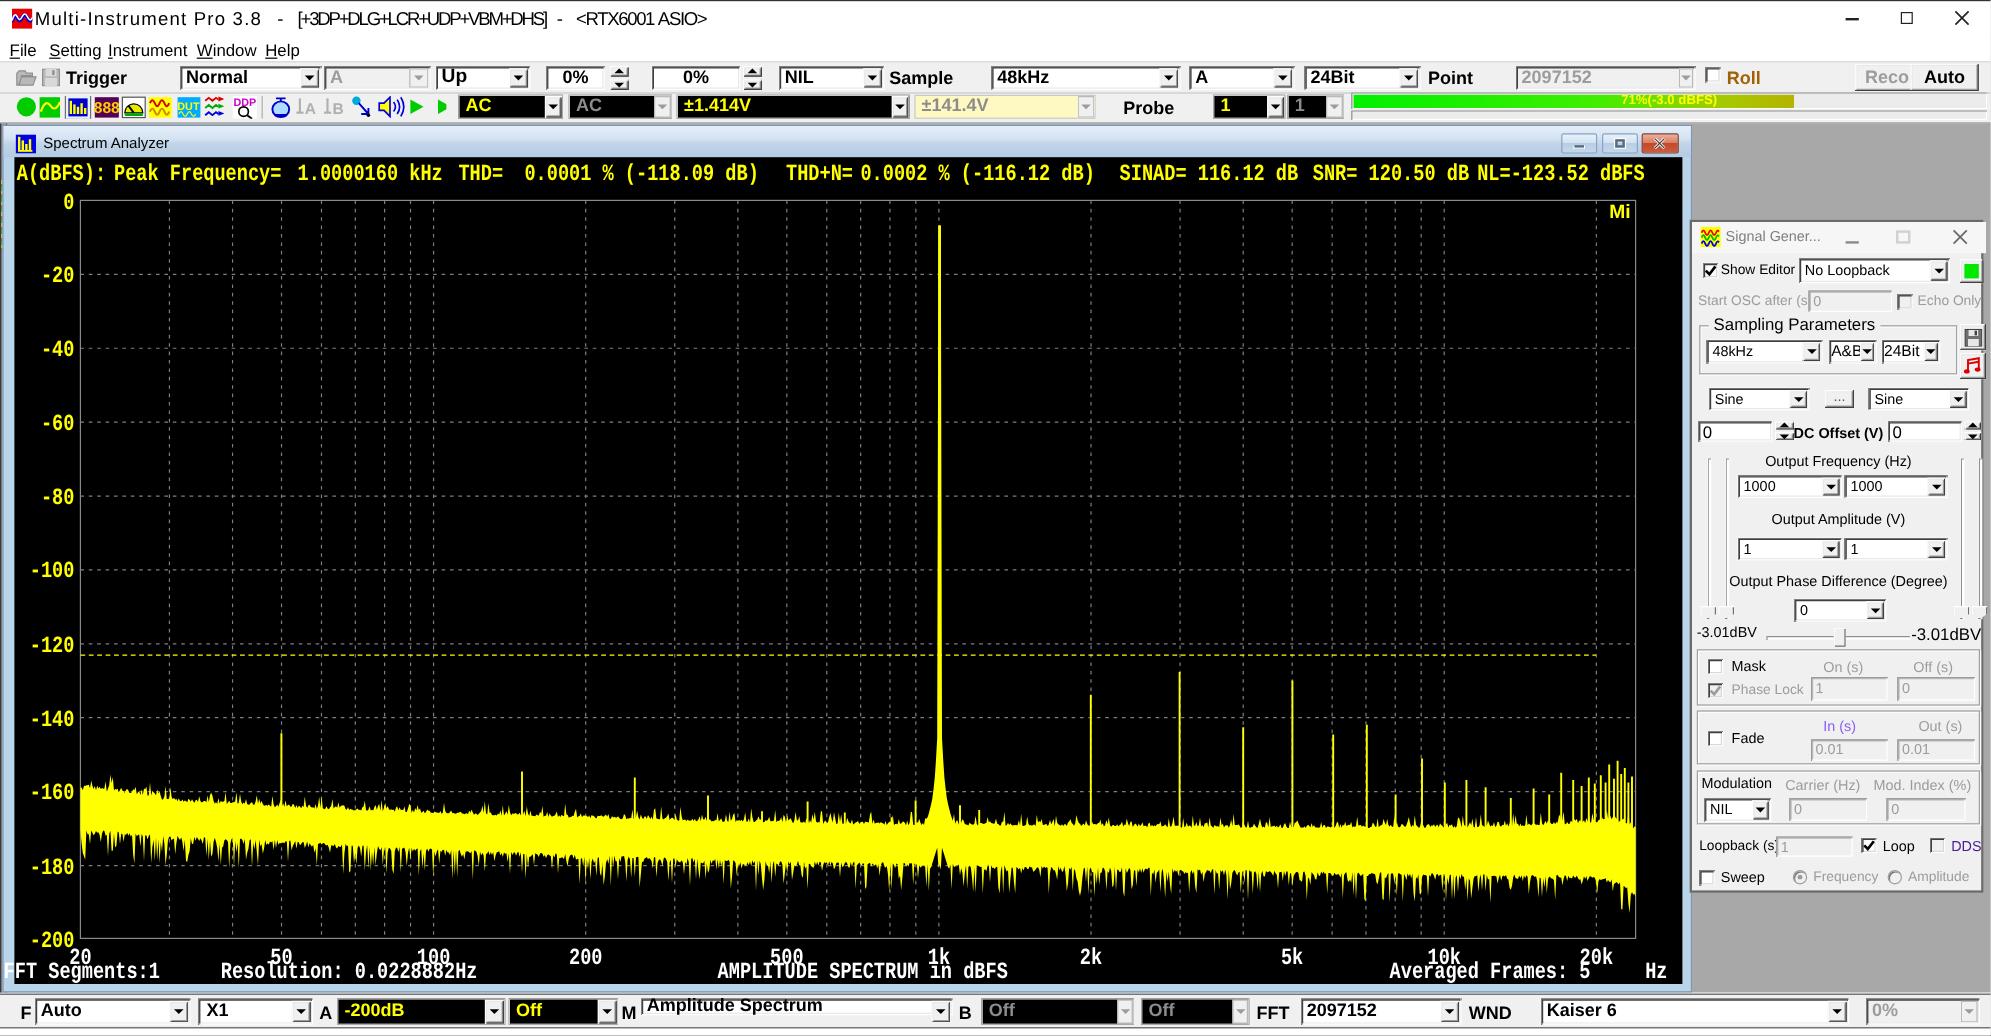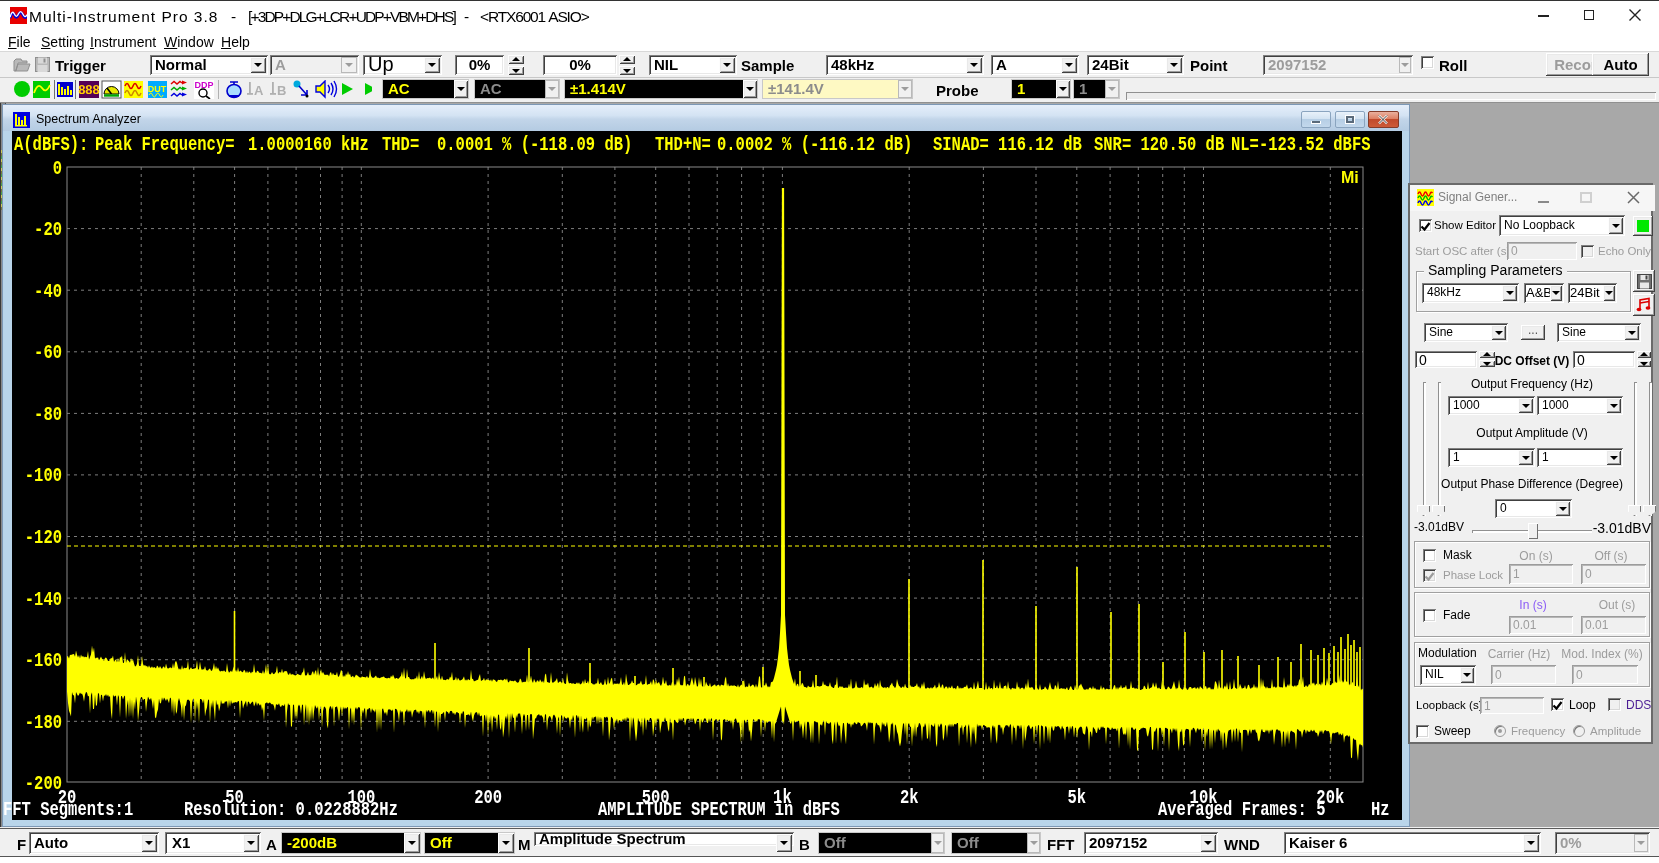--- a/index.html
+++ b/index.html
@@ -52,21 +52,21 @@
         <i style="border-top-color:#000"></i>
       </div>
     </div>
 <div class="sunken" style="left:270px;top:55px;width:89px;height:20px;background:#f0f0f0">
       <span style="position:absolute;left:5px;top:50%;transform:translateY(-54%);font-weight:700;font-size:15px;color:#9c9c9c;white-space:nowrap">A</span>
       <div class="abtn flat" style="right:2px;top:2px;width:16px;height:16px">
         <i style="border-top-color:#9c9c9c"></i>
       </div>
     </div>
 <div class="sunken" style="left:363px;top:55px;width:79px;height:20px;background:#fff">
-      <span style="position:absolute;left:5px;top:50%;transform:translateY(-54%);font-weight:400;font-size:20px;color:#000;white-space:nowrap">Up</span>
+      <span style="position:absolute;left:5px;top:50%;transform:translateY(-54%);font-weight:700;font-size:16px;color:#000;white-space:nowrap">Up</span>
       <div class="abtn " style="right:2px;top:2px;width:16px;height:16px">
         <i style="border-top-color:#000"></i>
       </div>
     </div>
 <div class="sunken" style="left:455px;top:55px;width:49px;height:20px;background:#fff">
       <span style="position:absolute;left:50%;top:50%;transform:translate(-50%,-54%);font-weight:700;font-size:15px">0%</span>
     </div>
 <div style="position:absolute;left:508px;top:55px;width:16px;height:20px">
       <div class="abtn" style="left:0;top:0;width:16px;height:9px">
         <i style="border-top:none;border-bottom:4px solid #000;margin-top:-2px"></i>
@@ -112,21 +112,21 @@
       </div>
     </div>
 <span style="position:absolute;left:1190px;top:57px;font-weight:700;font-size:15px;color:#000;white-space:nowrap" class="">Point</span>
 <div class="sunken" style="left:1263px;top:55px;width:150px;height:20px;background:#f0f0f0">
       <span style="position:absolute;left:5px;top:50%;transform:translateY(-54%);font-weight:700;font-size:15px;color:#9c9c9c;white-space:nowrap">2097152</span>
       <div class="abtn flat" style="right:2px;top:2px;width:12px;height:16px">
         <i style="border-top-color:#9c9c9c"></i>
       </div>
     </div>
 <div class="cbx" style="left:1421px;top:56px;width:13px;height:13px;background:#fff"></div>
-<span style="position:absolute;left:1439px;top:57px;font-weight:700;font-size:15px;color:#000000;white-space:nowrap" class="">Roll</span>
+<span style="position:absolute;left:1439px;top:57px;font-weight:700;font-size:15px;color:#a16207;white-space:nowrap" class="">Roll</span>
 <div class="btn3" style="left:1546px;top:53px;width:68px;height:23px">
       <span style="font-weight:700;font-size:15px;color:#9c9c9c">Record</span>
     </div>
 <div class="btn3" style="left:1592px;top:53px;width:57px;height:23px">
       <span style="font-weight:700;font-size:15px;color:#000">Auto</span>
     </div>
 <div style="position:absolute;left:0;top:77px;width:1659px;height:26px;background:#f0f0f0;border-top:1px solid #c8c8c8;border-bottom:1px solid #909090"></div>
 <svg style="position:absolute;left:12px;top:80px" width="360" height="19" viewBox="0 0 360 19">
 <circle cx="10" cy="9" r="8" fill="#00cc00"></circle>
 <rect x="21" y="1" width="17" height="17" fill="#00cc00"></rect>
@@ -232,20 +232,24 @@
       <span style="position:absolute;left:5px;top:50%;transform:translateY(-54%);font-weight:700;font-size:15px;color:#ffff00;white-space:nowrap">1</span>
       <div class="abtn " style="right:0;top:0;width:14px;height:18px">
         <i style="border-top-color:#000"></i>
       </div>
     </div>
 <div style="position:absolute;left:1073px;top:79px;width:47px;height:20px;background:#000;border:1px solid #c8c8c8">
       <span style="position:absolute;left:5px;top:50%;transform:translateY(-54%);font-weight:700;font-size:15px;color:#8c8c8c;white-space:nowrap">1</span>
       <div class="abtn flat" style="right:0;top:0;width:14px;height:18px">
         <i style="border-top-color:#9c9c9c"></i>
       </div>
+    </div>
+<div style="position:absolute;left:1126px;top:77px;width:530px;height:14px;box-shadow:inset 1px 1px 0 #909090,inset -1px -1px 0 #fff;background:#ececec;padding:1px">
+      <div style="position:absolute;left:2px;top:2px;width:367px;height:11px;background:linear-gradient(90deg,#00f000,#40ee00 55%,#a8c800 85%,#b4b400)"></div>
+      <span style="position:absolute;left:0;top:1px;width:100%;text-align:center;font-size:11px;font-weight:700;color:#ffff00">71%(-3.0 dBFS)</span>
     </div>
 <div style="position:absolute;left:1126px;top:92px;width:530px;height:8px;box-shadow:inset 1px 1px 0 #909090,inset -1px -1px 0 #fff;background:#ececec"></div>
 <div style="position:absolute;left:0;top:103px;width:1659px;height:724px;background:#a8a8a8"></div>
 <div style="position:absolute;left:0;top:103px;width:6px;height:724px;background:#8a8a8a;border-left:1px solid #3a3a3a;border-right:1px solid #4a4a4a"></div>
 <div style="position:absolute;left:1px;top:150px;width:4px;height:60px;background:repeating-linear-gradient(180deg,#cfc85a 0 3px,#7a7a3a 3px 6px,#4aa04a 6px 9px)"></div>
 <div style="position:absolute;left:2px;top:104px;width:1408px;height:723px;background:#b9d5ea;border:1px solid #7d98b5"></div>
 <div style="position:absolute;left:3px;top:105px;width:1406px;height:26px;background:linear-gradient(180deg,#e5eefa 0%,#d4e3f3 40%,#c2d5e9 55%,#b4cbe2 100%)"></div>
 <svg style="position:absolute;left:13px;top:112px" width="17" height="16" viewBox="0 0 17 16">
       <rect width="17" height="16" fill="#0000e0"></rect>
       <g fill="#ffff00">

